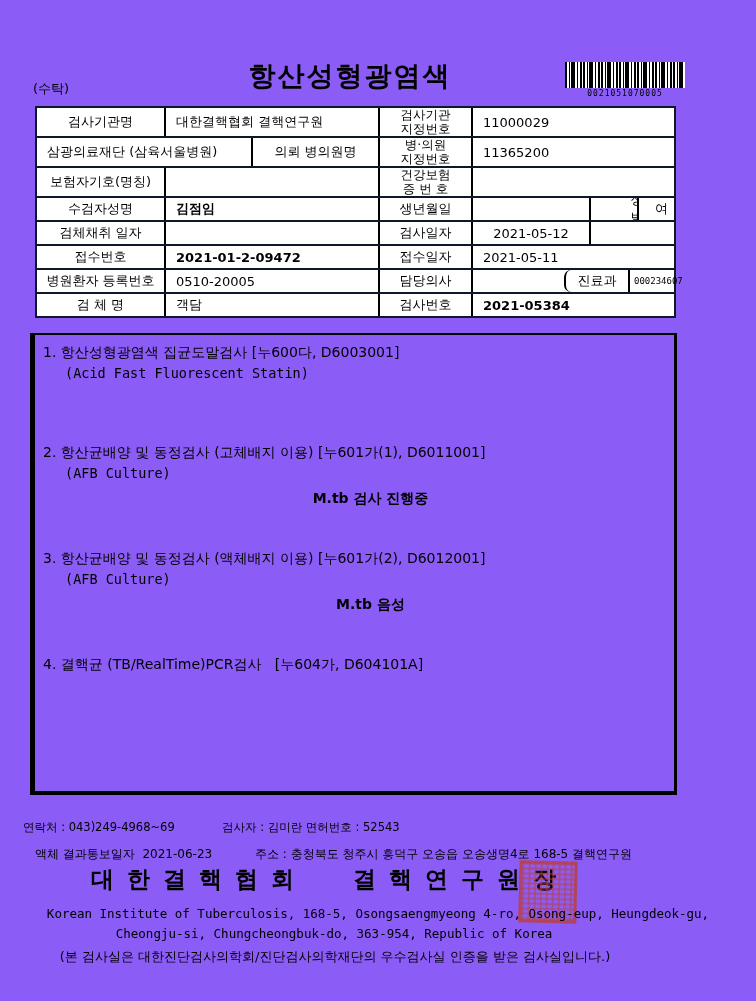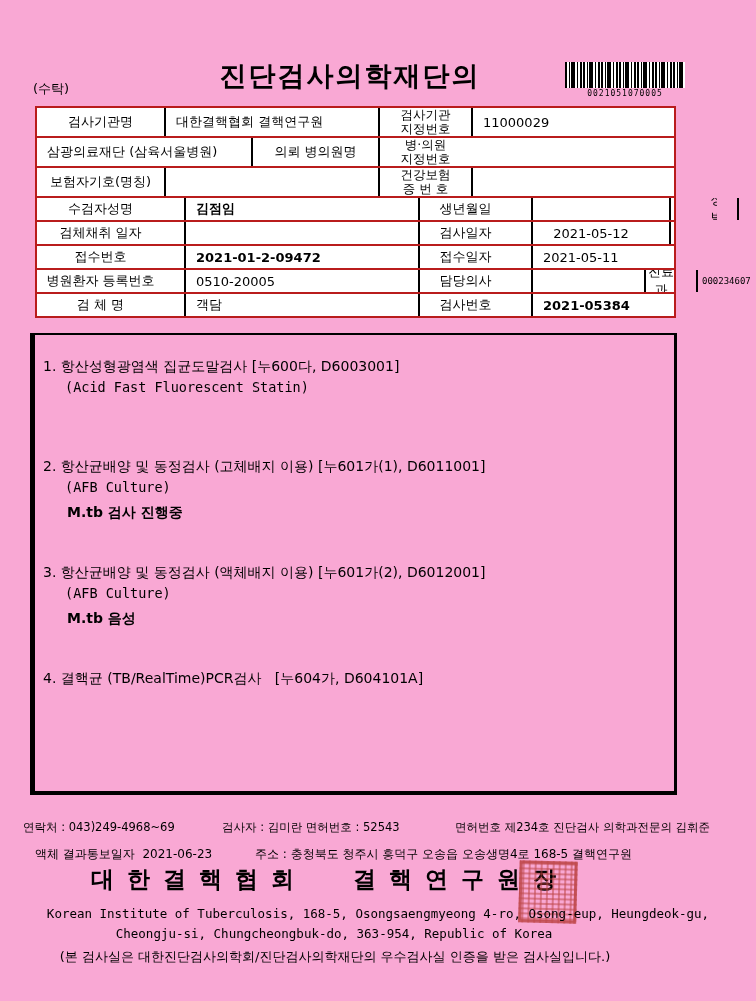--- a/index.html
+++ b/index.html
@@ -2,21 +2,21 @@
 <html><head>
 <meta charset="utf-8">
 <style>
   * { margin:0; padding:0; box-sizing:border-box; }
   html,body { background:#fff; }
   body {
     width:756px; height:1001px; position:relative;
     font-family:"DejaVu Sans", sans-serif; color:#000;
     -webkit-font-smoothing:none;
   }
-  .page { position:absolute; inset:0; background:#f9a8d4;text-decoration:underline; }
+  .page { position:absolute; inset:0; background:#8b5cf6;text-decoration:underline; }
 
   
   .consign { position:absolute; top:80px; left:33px; font-size:13px; }
   .doc-title {
     position:absolute; top:58px; left:120px; width:460px;
     text-align:center; font-size:27px; font-weight:bold; letter-spacing:2px;
   }
   .barcode {
     position:absolute; top:62px; left:565px; width:120px; height:26px;
     background:repeating-linear-gradient(90deg,
@@ -25,48 +25,48 @@
       #000 15px 17px,#fff 17px 18px);
   }
   .barcode-num {
     position:absolute; top:89px; left:565px; width:120px;
     text-align:center; font-size:8px; letter-spacing:1px;
     font-family:"DejaVu Sans Mono", monospace;
   }
 
   
   .info-table { position:absolute; top:108px; left:35px; width:641px; }
-  .irow { display:flex; border:2px solid #b91c1c; margin-top:-2px; background:#fff; }
+  .irow { display:flex; border:2px solid #0f172a; margin-top:-2px; background:#fff; }
   .irow.tall { height:32px; }
-  .irow.short { height:26px;gap:20px; }
+  .irow.short { height:26px; }
   .cell {
     display:flex; align-items:center; overflow:hidden;
     border-left:2px solid #000; font-size:13px; flex:none;
   }
   .cell:first-child { border-left:none; }
   .cell.lab { justify-content:center; text-align:center; }
   .cell.lab2 { justify-content:center; text-align:center; white-space:pre-line; line-height:14px; font-size:12.5px; }
   .cell.val { padding-left:10px; }
   .cell.valc { justify-content:center; }
   .bold { font-weight:bold; }
   .tiny { font-size:9px; padding-left:4px; font-family:"DejaVu Sans Mono", monospace; }
   .c1 { width:127px; } .c2 { width:214px; } .c3 { width:93px; } .c4 { width:228px; }
   .c4a { width:118px; } .c4sx { width:38px;padding-left:46px; } .c4sv { width:47px; }
   .c4b { width:85px; }
-  .c4d { width:93px; } .c4e { width:32px; } .c4f { width:54px; }
+  .c4d { width:93px; } .c4e { width:64px;border-radius:7px; } .c4f { width:54px; }
 
   
   .results-box {
     position:absolute; top:333px; left:30px; width:647px; height:462px;
     border-style:solid; border-color:#000; border-width:2px 3px 4px 5px;
-    padding:21px 0 0 8px; font-size:14px;
+    padding:7px 0 0 8px; font-size:14px;
   }
   .res-line { white-space:pre; line-height:21px; }
   .res-line2 { white-space:pre; line-height:20px; padding-left:22px; font-family:"DejaVu Sans Mono", monospace; font-size:13.5px; }
-  .res-result { white-space:pre; font-weight:bold; padding-left:24px; margin-top:5px; line-height:20px; }
+  .res-result { white-space:pre; font-weight:bold; padding-left:24px; margin-top:5px; line-height:20px;text-align:center; }
   .res-item2 { margin-top:59px; }
   .res-item3 { margin-top:40px; }
   .res-item4 { margin-top:40px; }
 
   
   .f-line1 { position:absolute; top:820px; left:0; width:756px; height:16px; font-size:11.5px; }
   .f-line2 { position:absolute; top:846px; left:0; width:756px; height:16px; font-size:12px; }
   .f-contact { position:absolute; left:23px; }
   .f-examiner { position:absolute; left:222px; }
   .f-license { position:absolute; left:455px; }
@@ -90,39 +90,40 @@
   .eng2 { position:absolute; top:926px; left:0; width:668px; text-align:center;
     font-family:"DejaVu Sans Mono", monospace; font-size:12.5px; }
   .note { position:absolute; top:948px; left:0; width:670px; text-align:center; font-size:13px; }
 </style>
 </head>
 <body>
 
 <div class="page">
 
   <div class="consign">(수탁)</div>
-  <div class="doc-title">진단검사의학재단의</div>
+  <div class="doc-title">항산성형광염색</div>
   <div class="barcode"></div>
   <div class="barcode-num">0021051070005</div>
 
   <div class="info-table">
 
     <div class="irow tall">
       <div class="cell lab c1">검사기관명</div>
       <div class="cell val c2">대한결핵협회 결핵연구원</div>
       <div class="cell lab2 c3">검사기관
 지정번호</div>
       <div class="cell val c4">11000029</div>
     </div>
 
     <div class="irow tall">
       <div class="cell val c2">삼광의료재단 (삼육서울병원)</div>
       <div class="cell lab c1">의뢰 병의원명</div>
       <div class="cell lab2 c3">병·의원
 지정번호</div>
+      <div class="cell val c4">11365200</div>
     </div>
 
     <div class="irow tall">
       <div class="cell lab c1">보험자기호(명칭)</div>
       <div class="cell val c2"></div>
       <div class="cell lab2 c3">건강보험
 증 번 호</div>
       <div class="cell val c4"></div>
     </div>
 
@@ -184,21 +185,20 @@
       <div class="res-result">M.tb 음성</div>
     </div>
     <div class="res-item res-item4">
       <div class="res-line">4. 결핵균 (TB/RealTime)PCR검사   [누604가, D604101A]</div>
     </div>
   </div>
 
   <div class="f-line1">
     <span class="f-contact">연락처 : 043)249-4968~69</span>
     <span class="f-examiner">검사자 : 김미란  면허번호 : 52543</span>
-    <span class="f-license">면허번호 제234호 진단검사 의학과전문의 김휘준</span>
   </div>
   <div class="f-line2">
     <span class="f-notify">액체 결과통보일자  2021-06-23</span>
     <span class="f-address">주소 : 충청북도 청주시 흥덕구 오송읍 오송생명4로 168-5 결핵연구원</span>
   </div>
 
   <div class="org-name">대한결핵협회  결핵연구원장</div>
   <div class="seal"></div>
 
   <div class="eng1">Korean Institute of Tuberculosis, 168-5, Osongsaengmyeong 4-ro, Osong-eup, Heungdeok-gu,</div>

